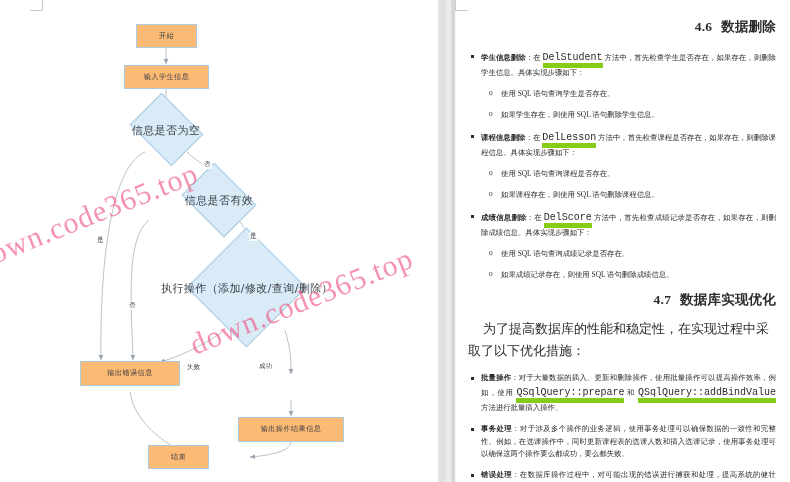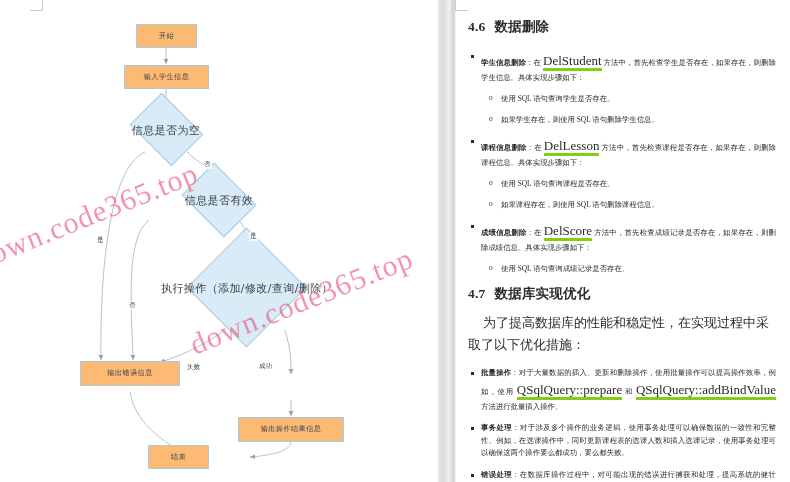--- a/index.html
+++ b/index.html
@@ -108,20 +108,21 @@
     width: 334px; height: 482px;
     padding: 10px 14px 0 12px;
     color: #2b2b2b;
   }
   .h2 {
     font-family: "Liberation Serif", serif;
     font-weight: bold;
     font-size: 13.5px;
     margin: 8px 0 14px 0;
     letter-spacing: .2px;
+    text-align: right;
   }
   .h2 .num { margin-right: 9px; font-weight: bold; }
   .bullet {
     position: relative;
     padding-left: 13px;
     margin-bottom: 9px;
     font-size: 7.4px;
     line-height: 1.68;
     text-align: justify;
     font-family: "Liberation Serif", serif;
@@ -150,23 +151,23 @@
     line-height: 1.6;
   }
   .para {
     font-size: 13px;
     line-height: 1.68;
     text-indent: 15px;
     margin-bottom: 10px;
     font-family: Liberation Mono, monospace;
   }
   .mono {
-    font-family: Liberation Serif, serif;
-    font-size: 13px;
-    border-bottom: 3px solid #84cc16;
+    font-family: Liberation Mono, monospace;
+    font-size: 10px;
+    border-bottom: 5px solid #84cc16;
   }
 </style>
 </head>
 <body>
 
 <div id="page">
 
   <div class="sheet" id="sheet-left">
 
     <div id="flow">
@@ -295,20 +296,23 @@
       <div class="sub">
         <span>如果课程存在，则使用 SQL 语句删除课程信息。</span>
       </div>
 
       <div class="bullet">
         <b>成绩信息删除</b><span>：在 </span><span class="mono">DelScore</span><span> 方法中，首先检查成绩记录是否存在，如果存在，则删除成绩信息。具体实现步骤如下：</span>
       </div>
       <div class="sub">
         <span>使用 SQL 语句查询成绩记录是否存在。</span>
       </div>
+      <div class="sub">
+        <span>如果成绩记录存在，则使用 SQL 语句删除成绩信息。</span>
+      </div>
 
       <div class="h2" style="margin:10px 0 10px 0;">
         <span class="num">4.7</span><span>数据库实现优化</span>
       </div>
 
       <div class="para">
         <span>为了提高数据库的性能和稳定性，在实现过程中采取了以下优化措施：</span>
       </div>
 
       <div class="bullet">

